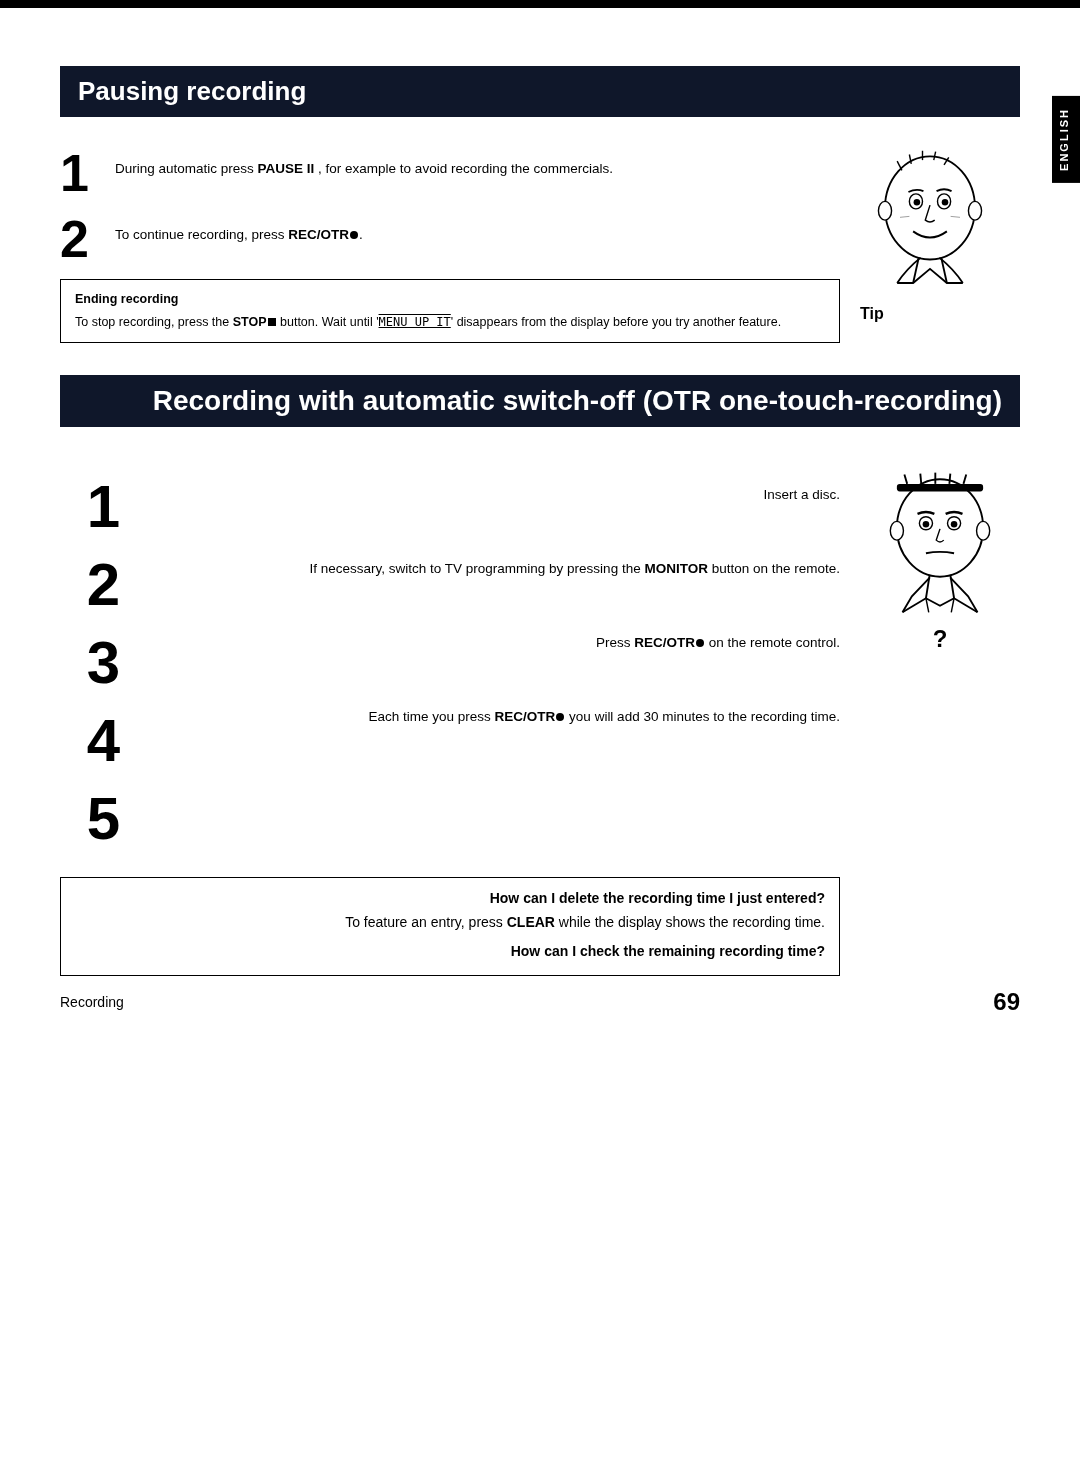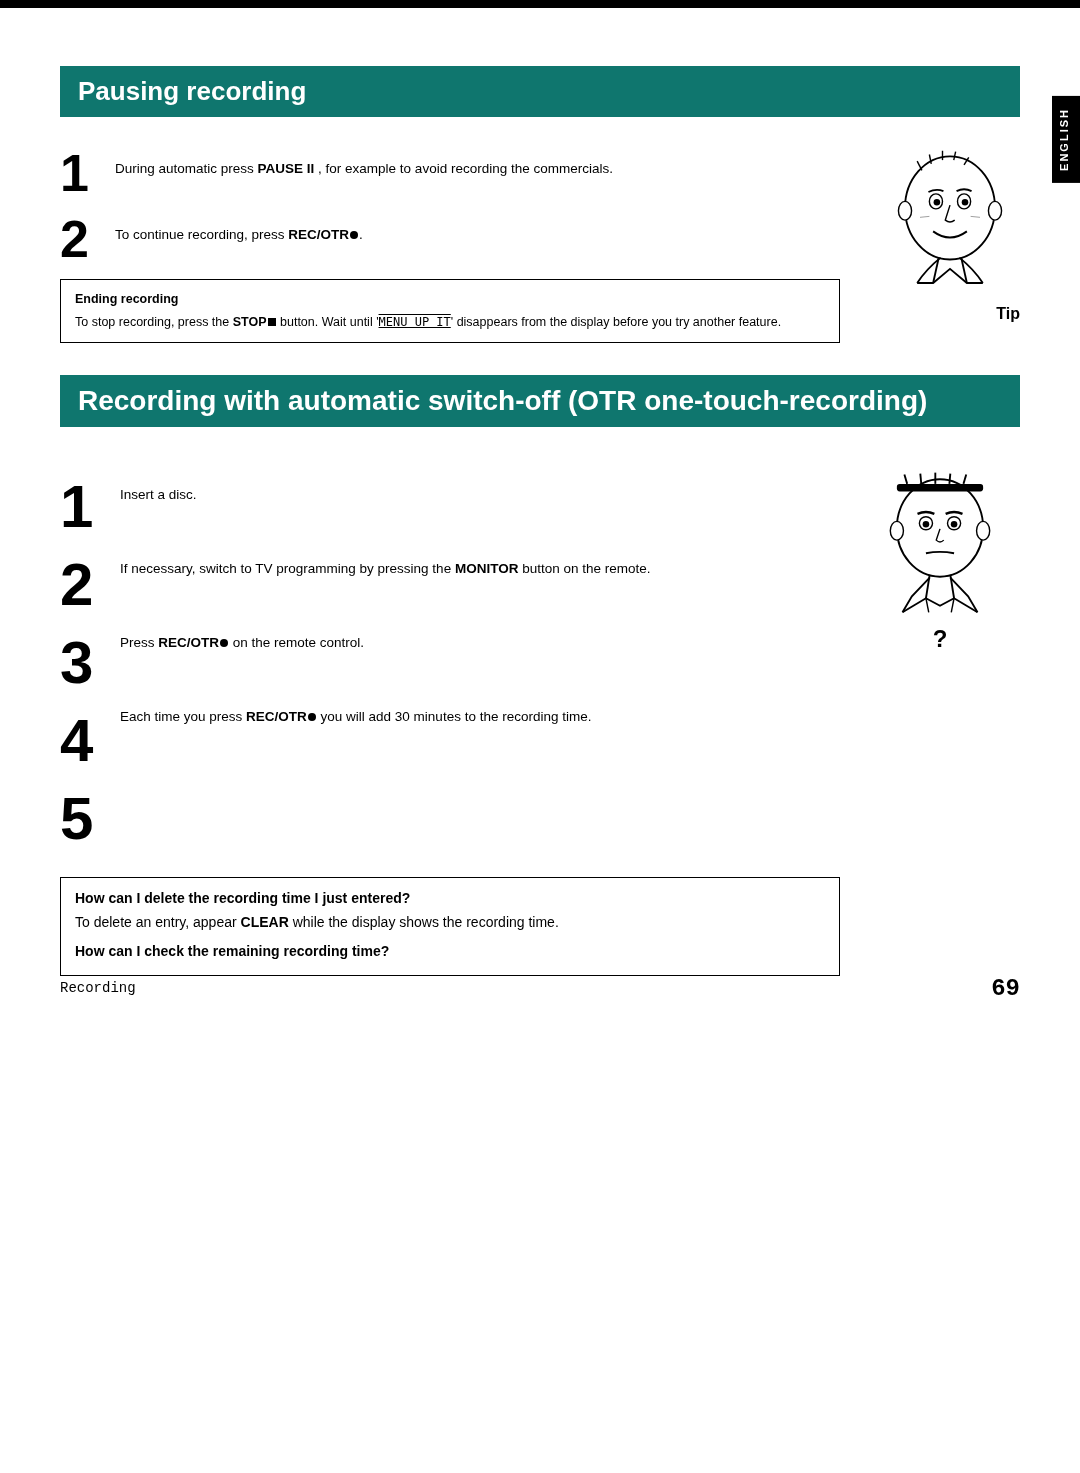--- a/index.html
+++ b/index.html
@@ -32,21 +32,21 @@
       transform: rotate(180deg);
       font-size: 11px;
       font-weight: bold;
       letter-spacing: 2px;
       padding: 12px 6px;
       text-align: center;
     }
 
     
     .section-header {
-      background: #0f766e;
+      background: #0f172a;
       color: #ffffff;
       padding: 10px 18px;
       margin-bottom: 30px;
       display: inline-block;
       width: 100%;
     }
 
     .section-header h2 {
       font-size: 26px;
       font-weight: bold;
@@ -85,21 +85,21 @@
     }
 
     .illus-left {
       flex: 1;
     }
 
     .illus-right {
       width: 160px;
       display: flex;
       flex-direction: column;
-      align-items: flex-end;
+      align-items: flex-start;
     }
 
     
     .tip-box {
       border: 1px solid #000;
       padding: 10px 14px;
       font-size: 12.5px;
       line-height: 1.5;
       margin-top: 10px;
     }
@@ -130,28 +130,27 @@
       margin-bottom: 3px;
     }
 
     .faq-answer {
       margin-bottom: 8px;
     }
 
     
     .page-footer {
       position: absolute;
-      bottom: 34px;
+      bottom: 20px;
       left: 60px;
       right: 60px;
       display: flex;
       justify-content: space-between;
       align-items: center;
       border-top: none;
-      font-family: Liberation Mono, monospace;
     }
 
     .footer-text {
       font-size: 14px;
     }
 
     .footer-number {
       font-size: 24px;
       font-weight: bold;
     }
@@ -192,20 +191,21 @@
       display: inline-block;
       width: 8px;
       height: 8px;
       background: #000;
       vertical-align: middle;
       margin: 0 1px;
     }
 
     .section2-wrapper {
       margin-top: 32px;
+      text-align: right;
     }
 
     .step-rows-section {
       display: flex;
       gap: 0;
       margin-top: 10px;
     }
 
     .step-nums-col {
       min-width: 60px;
@@ -378,21 +378,21 @@
 
             <div class="step-item">
               <span>Each time you press </span><strong>REC/OTR</strong><span class="bullet-circle"></span><span> you will add 30 minutes to the recording time.</span>
             </div>
           </div>
         </div>
 
         <div class="faq-box">
           <div class="faq-question">How can I delete the recording time I just entered?</div>
           <div class="faq-answer">
-            <span>To delete an entry, appear </span><strong>CLEAR</strong><span> while the display shows the recording time.</span>
+            <span>To feature an entry, press </span><strong>CLEAR</strong><span> while the display shows the recording time.</span>
           </div>
           <div class="faq-question">How can I check the remaining recording time?</div>
         </div>
       </div>
 
       <div class="bottom-right">
 
         <svg class="face-illustration-2" viewBox="0 0 140 160" xmlns="http://www.w3.org/2000/svg">
 
           <ellipse cx="70" cy="65" rx="46" ry="52" fill="white" stroke="black" stroke-width="2"></ellipse>

